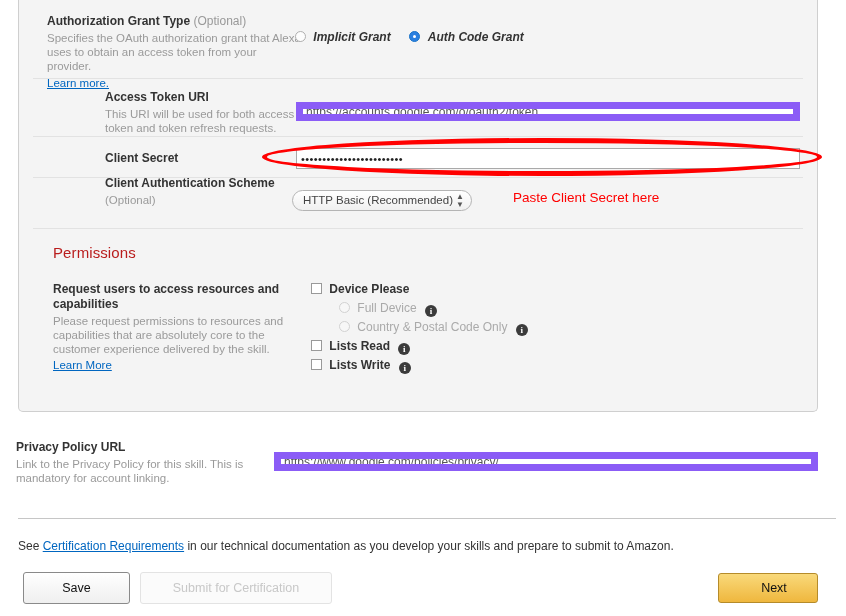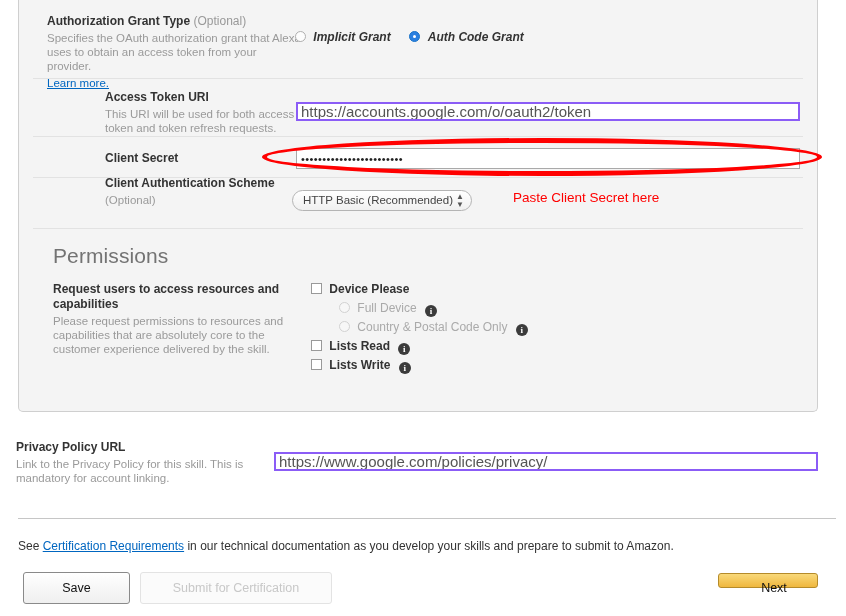--- a/index.html
+++ b/index.html
@@ -62,24 +62,24 @@
     color: #0066c0;
     text-decoration: underline;
     font-size: 11.5px;
     cursor: pointer;
   }
 
   
   .text-input {
     box-sizing: border-box;
     height: 19px;
-    border: 2px solid #8b5cf6;
-    background: #ffffff;
-    font-family: "Liberation Sans", sans-serif;
-    font-size: 15px;
+    border: 7px solid #8b5cf6;
+    background: #ffffff;
+    font-family: "Liberation Sans", sans-serif;
+    font-size: 12px;
     color: #555555;
     padding: 1px 3px;
     outline: none;
   }
   .pw-input {
     box-sizing: border-box;
     height: 21px;
     border: 1px solid #a9a9a9;
     background: #ffffff;
     font-family: "Liberation Sans", sans-serif;
@@ -173,23 +173,23 @@
     font-weight: bold;
     font-family: "Liberation Serif", serif;
     text-align: center;
     line-height: 12px;
     vertical-align: -2px;
     margin-left: 5px;
   }
 
   
   .section-heading {
-    font-size: 21px;
+    font-size: 15px;
     font-weight: normal;
-    color: #737373;
+    color: #b91c1c;
     letter-spacing: 0.1px;
   }
 
   
   .annot-text {
     position: absolute;
     color: #ff0000;
     font-size: 13.5px;
     font-family: "Liberation Sans", sans-serif;
     white-space: nowrap;
@@ -301,20 +301,23 @@
     </span>
   </div>
 
   <div class="divider" style="top:232px;"></div>
 
   <div class="section-heading" style="position:absolute; left:34px; top:248px;">Permissions</div>
 
   <div class="label-col" style="left:34px; top:286px; width:250px;">
     <div class="field-label">Request users to access resources and capabilities</div>
     <div class="field-desc">Please request permissions to resources and capabilities that are absolutely core to the customer experience delivered by the skill.</div>
+    <div style="margin-top:2px;">
+      <span class="link">Learn More</span>
+    </div>
   </div>
 
   <div style="position:absolute; left:292px; top:286px;">
 
     <div style="height:19px;">
       <span class="checkbox"></span>
       <span class="opt-label">Device Please</span>
     </div>
 
     <div style="height:19px; padding-left:28px;">
@@ -359,19 +362,19 @@
 </div>
 
 <div class="btn btn-save" style="left:23px; top:572px; width:107px; height:32px; line-height:31px;">
   <span>Save</span>
 </div>
 
 <div class="btn btn-disabled" style="left:140px; top:572px; width:192px; height:32px; line-height:31px;">
   <span>Submit for Certification</span>
 </div>
 
-<div class="btn btn-next" style="left:718px; top:573px; width:100px; height:15px; line-height:29px;padding-left:12px;">
+<div class="btn btn-next" style="left:718px; top:573px; width:100px; height:30px; line-height:29px;padding-left:12px;">
   <span>Next</span>
 </div>
 
 <div class="annot-ellipse" style="left:262px; top:138px; width:560px; height:38px;"></div>
 
 <div class="annot-text" style="left:513px; top:190px;">Paste Client Secret here</div>
 
 </body></html>

